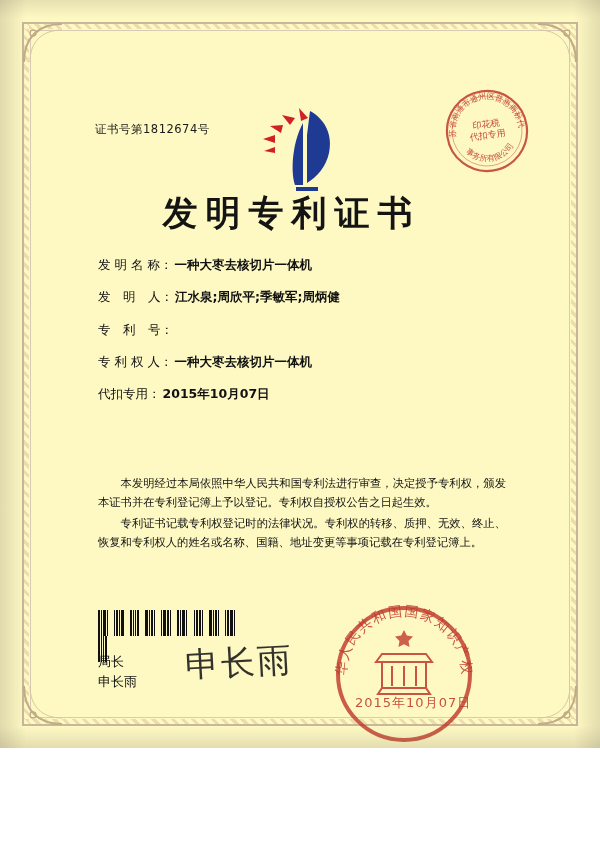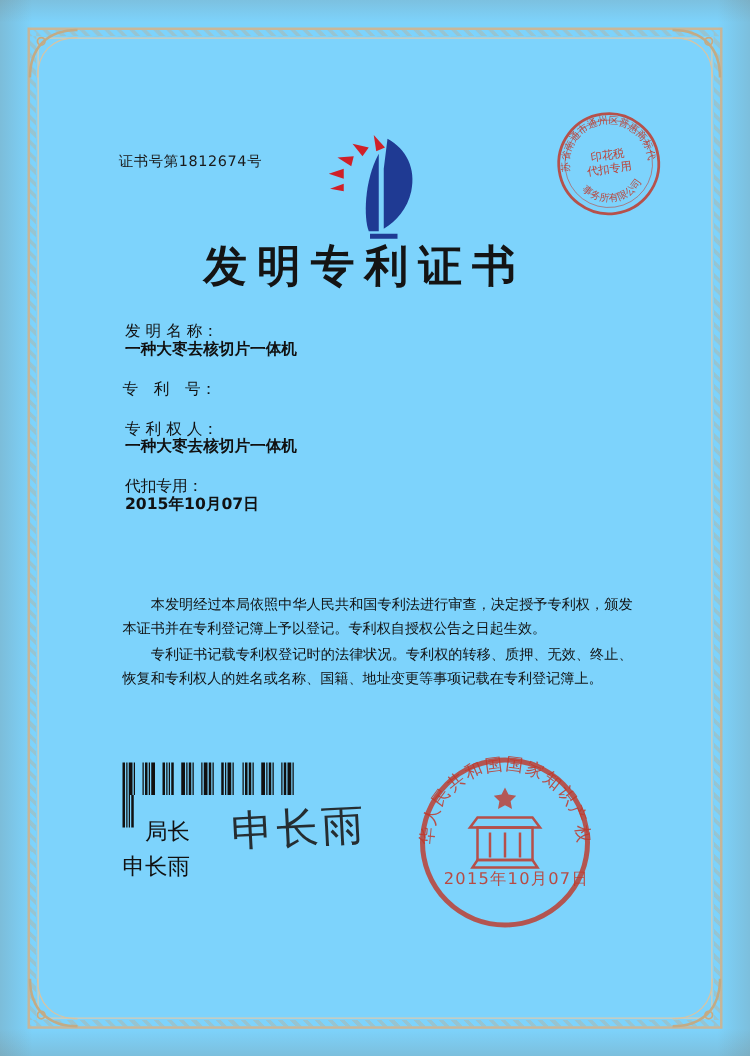--- a/index.html
+++ b/index.html
@@ -10,22 +10,22 @@
   body {
     width: 600px;
     height: 845px;
     overflow: hidden;
     font-family: "DejaVu Sans", sans-serif;
   }
 
   .page {
     position: relative;
     width: 600px;
-    height: 845px;
-    background: #7dd3fc;
+    height: 748px;
+    background: #fef9c3;
   }
 
   
   .frame-outer {
     position: absolute;
     left: 22px;
     top: 22px;
     right: 22px;
     bottom: 22px;
     border: 2px solid #c8b79a;
@@ -120,21 +120,20 @@
     top: 258px;
     width: 420px;
     font-size: 12.5px;
     color: #111;
     line-height: 1.1;
   }
   .field-row {
     display: flex;
     margin-bottom: 18.5px;
     align-items: baseline;
-    flex-direction: column;
   }
   .field-label {
     white-space: pre;
     flex: 0 0 auto;
   }
   .field-value {
     margin-left: 2px;
     flex: 1 1 auto;
     font-weight: bold;
   }
@@ -168,24 +167,23 @@
     height: 26px;
     margin-right: 1px;
     vertical-align: top;
   }
 
   
   .director {
     position: absolute;
     left: 98px;
     top: 652px;
-    font-size: 18px;
+    font-size: 13px;
     line-height: 1.55;
     color: #111;
-    text-align: right;
   }
   .signature {
     position: absolute;
     left: 185px;
     top: 640px;
     font-size: 34px;
     color: #1c1c1c;
     font-family: "DejaVu Serif", serif;
     letter-spacing: 2px;
     transform: rotate(-3deg);
@@ -320,20 +318,24 @@
       <text x="43" y="50" font-size="9" fill="#c0392b" text-anchor="middle" opacity="0.95" font-family="DejaVu Sans, sans-serif">代扣专用</text>
     </svg>
   </div>
 
   <div class="title">发明专利证书</div>
 
   <div class="fields">
     <div class="field-row">
       <span class="field-label">发 明 名 称：</span>
       <span class="field-value">一种大枣去核切片一体机</span>
+    </div>
+    <div class="field-row">
+      <span class="field-label">发　明　人：</span>
+      <span class="field-value">江水泉;周欣平;季敏军;周炳健</span>
     </div>
     <div class="field-row">
       <span class="field-label">专　利　号：</span>
     </div>
     <div class="field-row">
       <span class="field-label">专 利 权 人：</span>
       <span class="field-value">一种大枣去核切片一体机</span>
     </div>
     <div class="field-row">
       <span class="field-label">代扣专用：</span>

